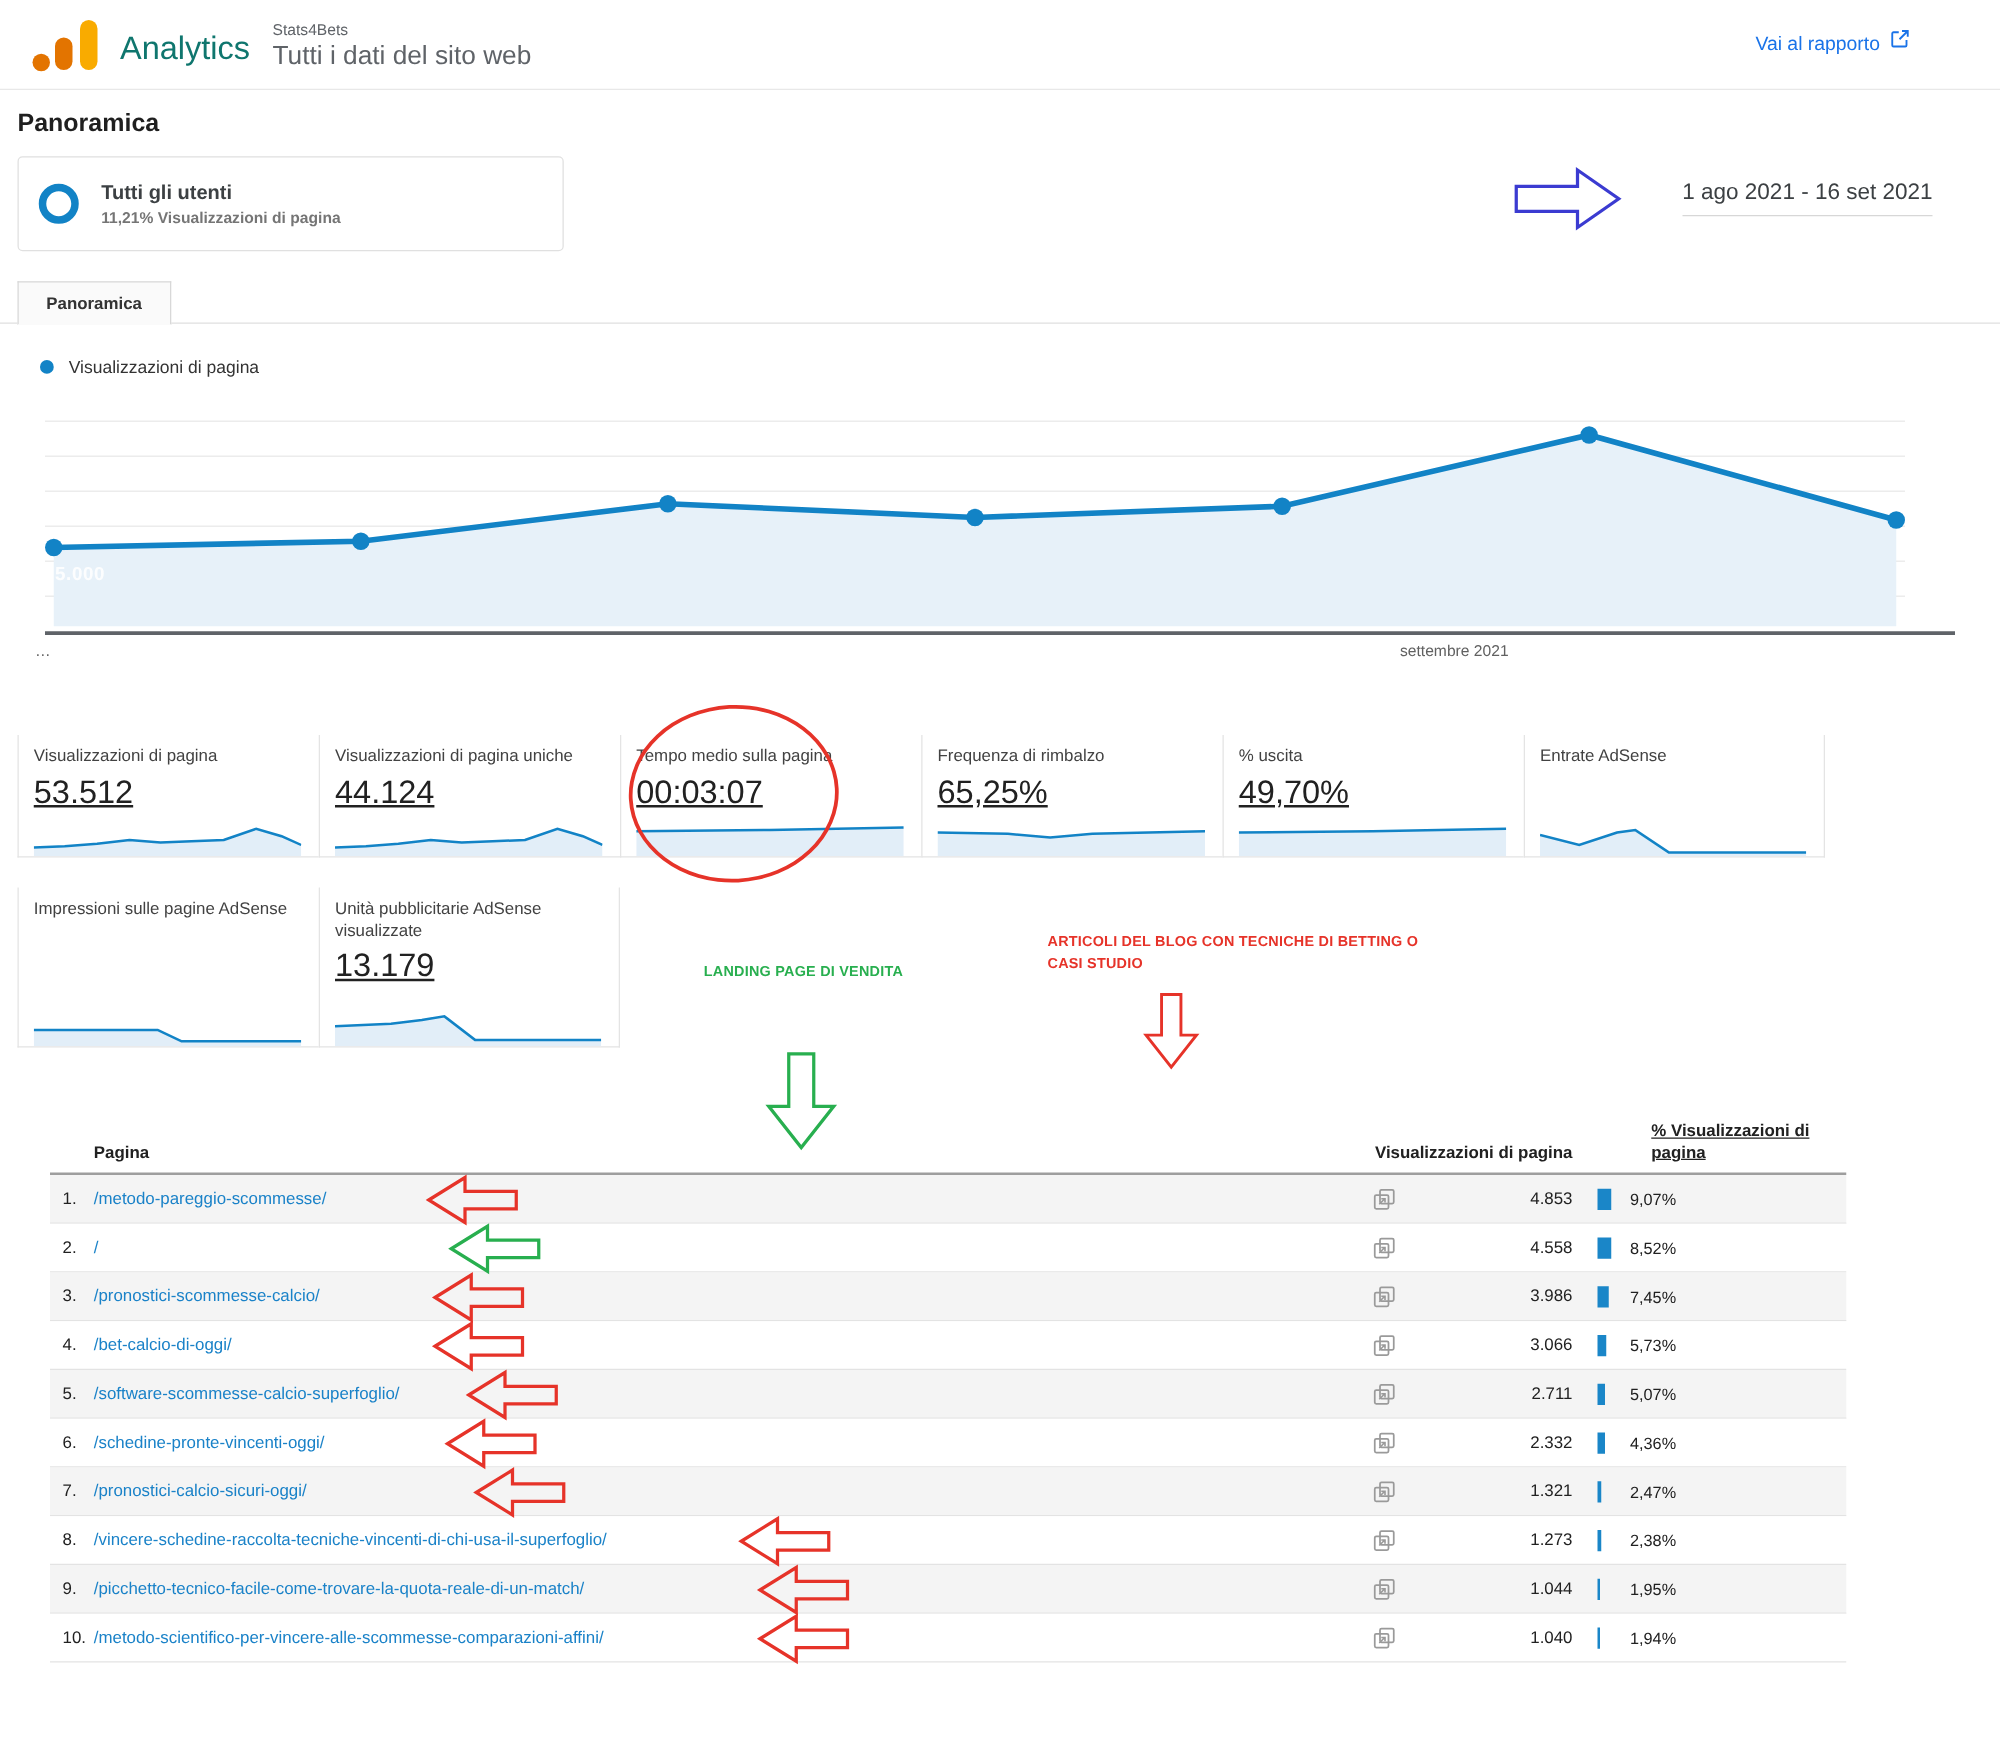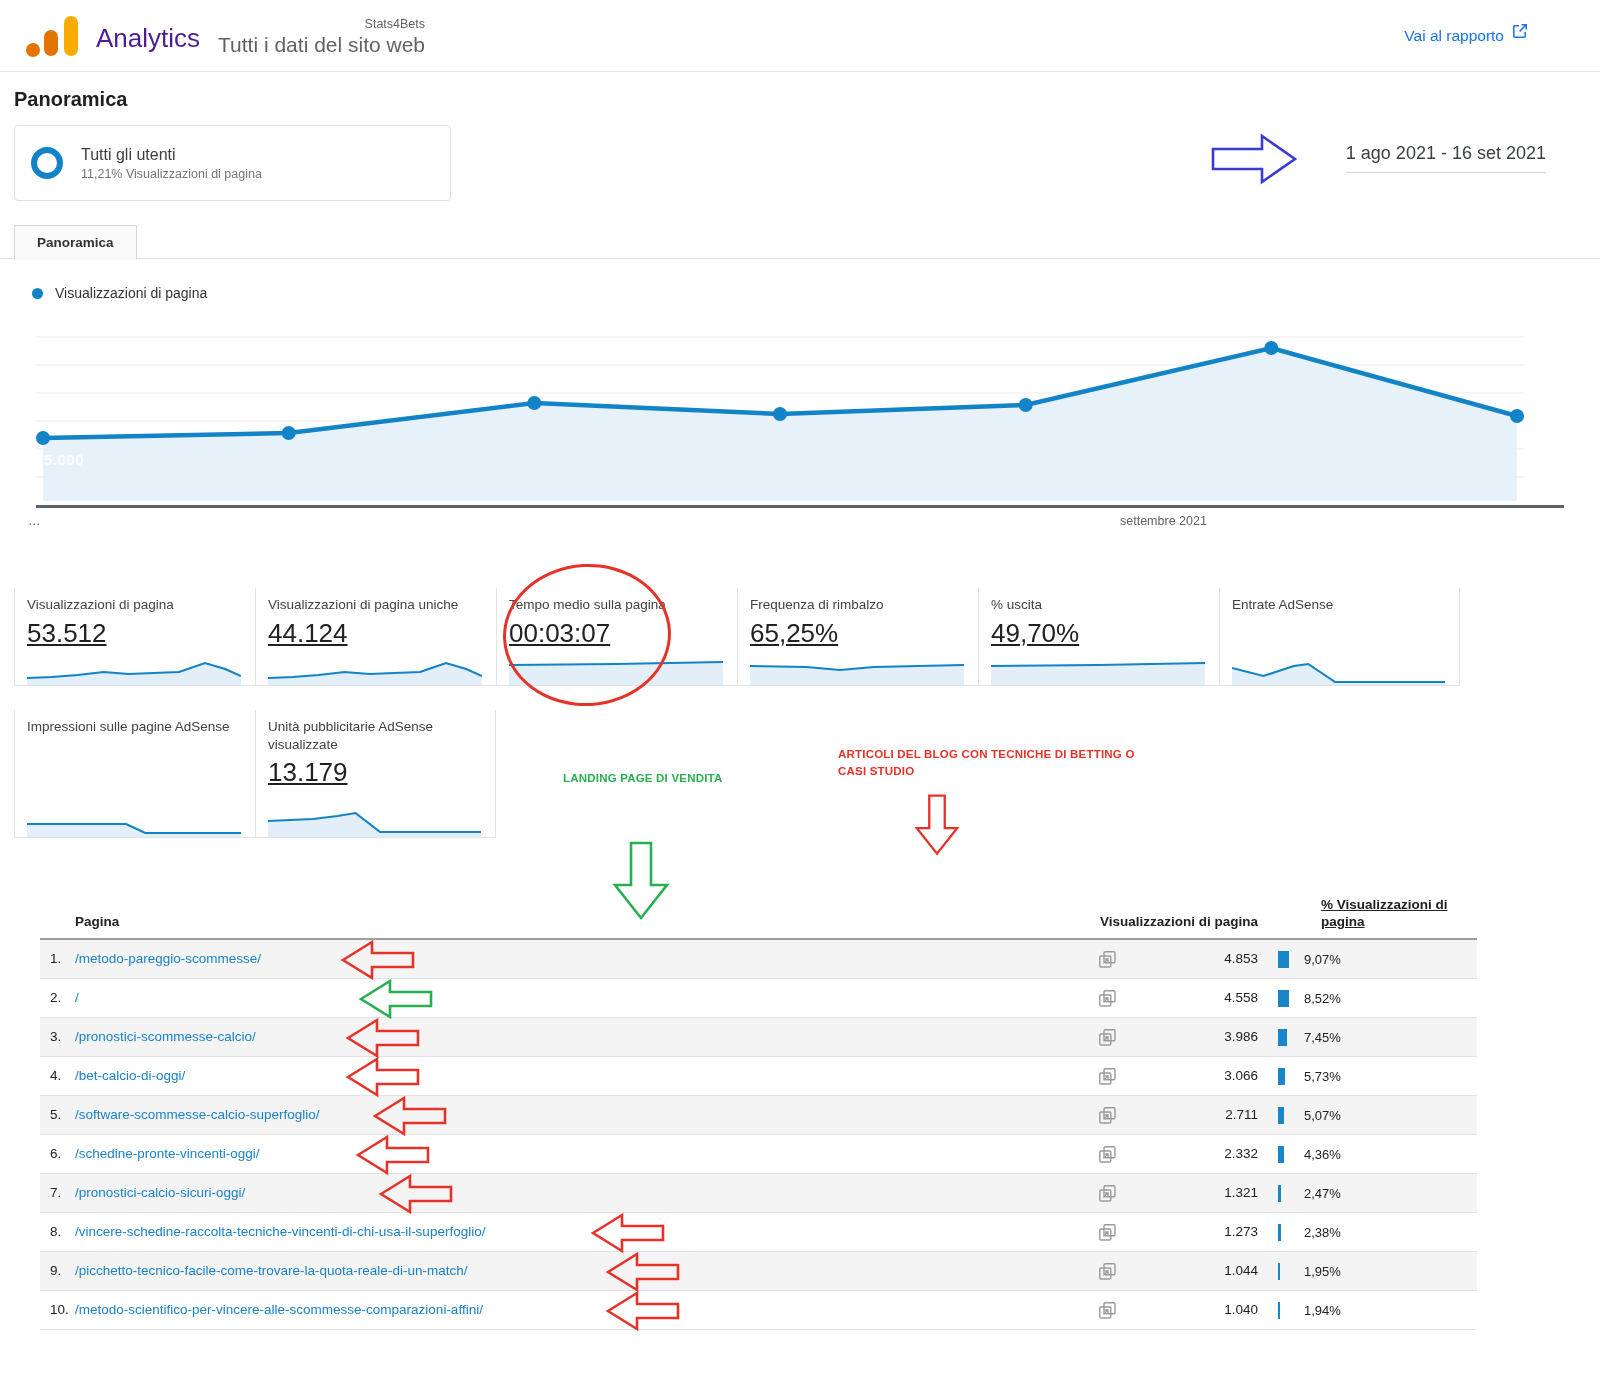--- a/index.html
+++ b/index.html
@@ -9,32 +9,32 @@
     font-family:"Liberation Sans","DejaVu Sans",sans-serif;
     color:#333; overflow-x:hidden;
   }
   
   .topbar { height:72px; display:flex; align-items:center; border-bottom:1px solid #e8e8e8; padding:0 26px 0 24px; }
   .logo-wrap { display:flex; align-items:flex-end; gap:14px; }
   .ga-logo { position:relative; width:58px; height:44px; }
   .ga-logo .bar-tall { position:absolute; right:4px; top:2px; width:14px; height:40px; border-radius:7px; background:#f9ab00; }
   .ga-logo .bar-mid  { position:absolute; left:20px; top:16px; width:14px; height:26px; border-radius:7px; background:#e37400; }
   .ga-logo .dot      { position:absolute; left:2px; top:29px; width:14px; height:14px; border-radius:50%; background:#e37400; }
-  .brand { font-size:26px; color:#4c1d95; padding-bottom:4px; }
-  .view-block { margin-left:18px; padding-bottom:0;text-align:right; }
+  .brand { font-size:26px; color:#0f766e; padding-bottom:4px; }
+  .view-block { margin-left:18px; padding-bottom:0; }
   .account-name { font-size:12.5px; color:#5f6368; margin-top:2px; }
   .view-name { font-size:21px; color:#5f6368; margin-top:2px; }
   .spacer { flex:1; }
   .go-report { display:flex; align-items:flex-start; gap:8px; color:#1a73e8; font-size:15.5px; cursor:pointer; margin-right:46px;justify-content:center; }
   .go-report svg { margin-top:-4px; }
   
   .page-title { font-size:20px; font-weight:bold; color:#1f1f1f; margin:16px 0 0 14px; }
   
   .controls { position:relative; margin:14px 14px 0 14px; height:82px; }
-  .segment-card { position:absolute; left:0; top:0; width:437px; height:76px; border:1px solid #e0e0e0; border-radius:4px; display:flex; align-items:center; padding:0 16px; gap:18px; cursor:pointer; background:#fff; }
+  .segment-card { position:absolute; left:0; top:0; width:437px; height:76px; border:1px solid #e0e0e0; border-radius:4px; display:flex; align-items:center; padding:0 16px; gap:18px; cursor:pointer; background:#fff;font-weight:bold; }
   .segment-ring { width:32px; height:32px; border:6px solid #1283c6; border-radius:50%; flex:none; }
   .segment-name { font-size:16px; color:#3c4043; }
   .segment-detail { font-size:12.5px; color:#757575; margin-top:3px; }
   .date-widget { position:absolute; right:40px; top:18px; font-size:18px; color:#3c4043; padding-bottom:8px; border-bottom:1px solid #d7d7d7; cursor:pointer; }
   .purple-arrow { position:absolute; right:288px; top:8px; width:88px; height:52px; }
   
   .tabbar { margin-top:18px; border-bottom:1px solid #e0e0e0; padding-left:14px; height:34px; position:relative; }
   .tab { display:inline-block; height:35px; line-height:33px; padding:0 22px; background:#fafafa; border:1px solid #d8d8d8; border-bottom:1px solid #fafafa; font-size:13.5px; font-weight:bold; color:#333; position:relative; top:0; cursor:pointer; }
   
   .chart-section { padding:26px 36px 0 36px; position:relative; }

